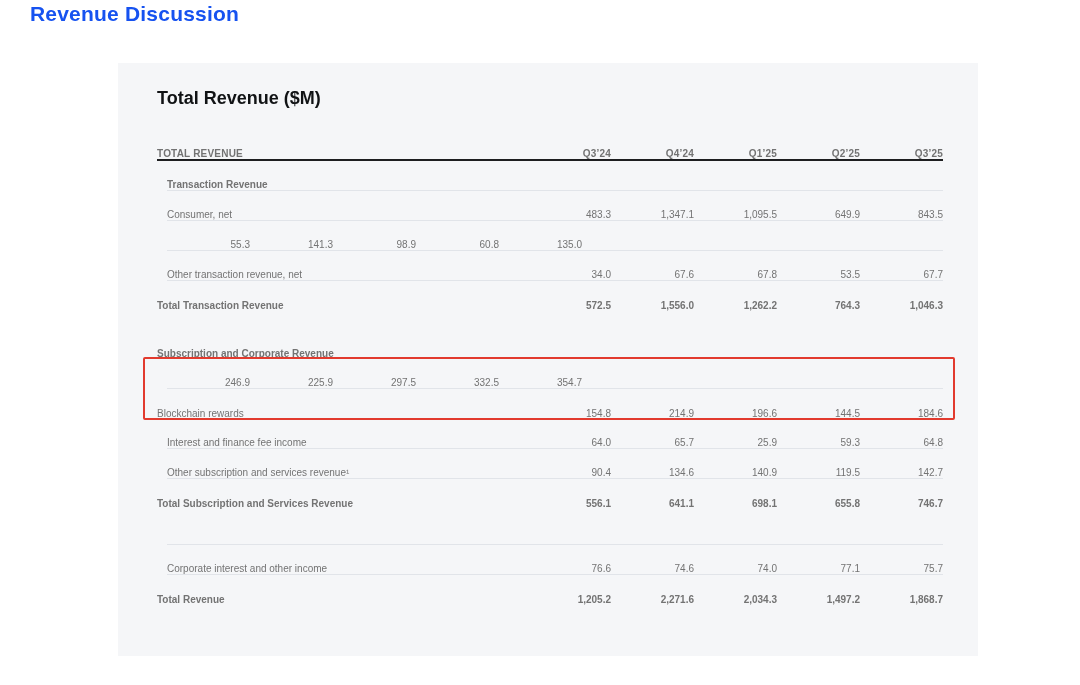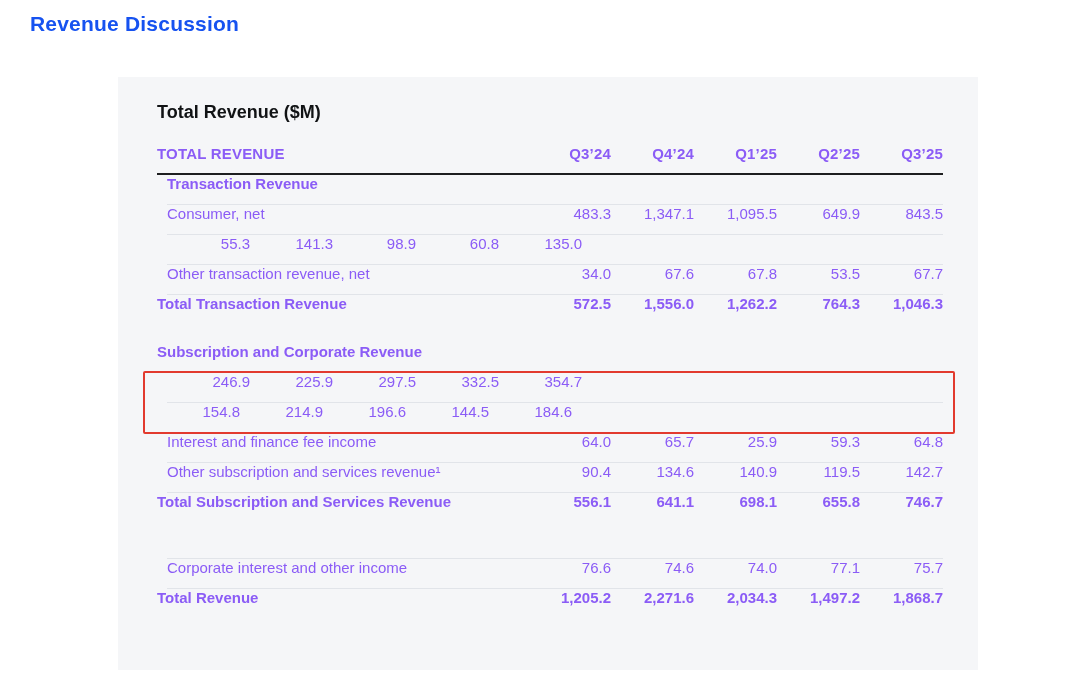--- a/index.html
+++ b/index.html
@@ -5,45 +5,45 @@
   * { margin: 0; padding: 0; box-sizing: border-box; }
   html, body {
     width: 1080px; height: 685px;
     background: #ffffff;
     font-family: "Liberation Sans", sans-serif;
     overflow: hidden;
     position: relative;
   }
   .page-title {
     position: absolute;
-    left: 30px; top: 12px;
+    left: 30px; top: 2px;
     font-size: 21px;
     font-weight: bold;
     color: #1652f0;
     letter-spacing: 0.2px;
   }
   .card {
     position: absolute;
-    left: 118px; top: 77px;
+    left: 118px; top: 63px;
     width: 860px; height: 593px;
     background: #f5f6f8;
     padding: 25px 35px 0 39px;
   }
   .card-title {
     font-size: 18px;
     font-weight: bold;
     color: #111315;
     line-height: 21px;
   }
   .t-row {
     display: flex;
-    align-items: flex-start;
+    align-items: flex-end;
     height: 30px;
-    font-size: 15px;
-    color: #8b5cf6;
+    font-size: 10px;
+    color: #737373;
   }
   .t-row .label { flex: 1; text-align: left; white-space: nowrap; }
   .t-row .val { width: 83px; flex: none; text-align: right; white-space: nowrap; }
   .header-row {
     margin-top: 22px;
     font-weight: bold;
     border-bottom: 2px solid #1d1e20;
     letter-spacing: 0.2px;
   }
   .row-divider { border-bottom: 1px solid #e1e4e9; margin-left: 10px; }
@@ -125,20 +125,21 @@
       <div class="highlight-group">
         <div class="red-box" style="border-color: rgb(226, 58, 46);"></div>
         <div class="t-row row-data row-divider">
           <span class="val">246.9</span>
           <span class="val">225.9</span>
           <span class="val">297.5</span>
           <span class="val">332.5</span>
           <span class="val">354.7</span>
         </div>
         <div class="t-row row-data">
+          <span class="label">Blockchain rewards</span>
           <span class="val">154.8</span>
           <span class="val">214.9</span>
           <span class="val">196.6</span>
           <span class="val">144.5</span>
           <span class="val">184.6</span>
         </div>
       </div>
       <div class="t-row row-data row-divider">
         <span class="label">Interest and finance fee income</span>
         <span class="val">64.0</span>

